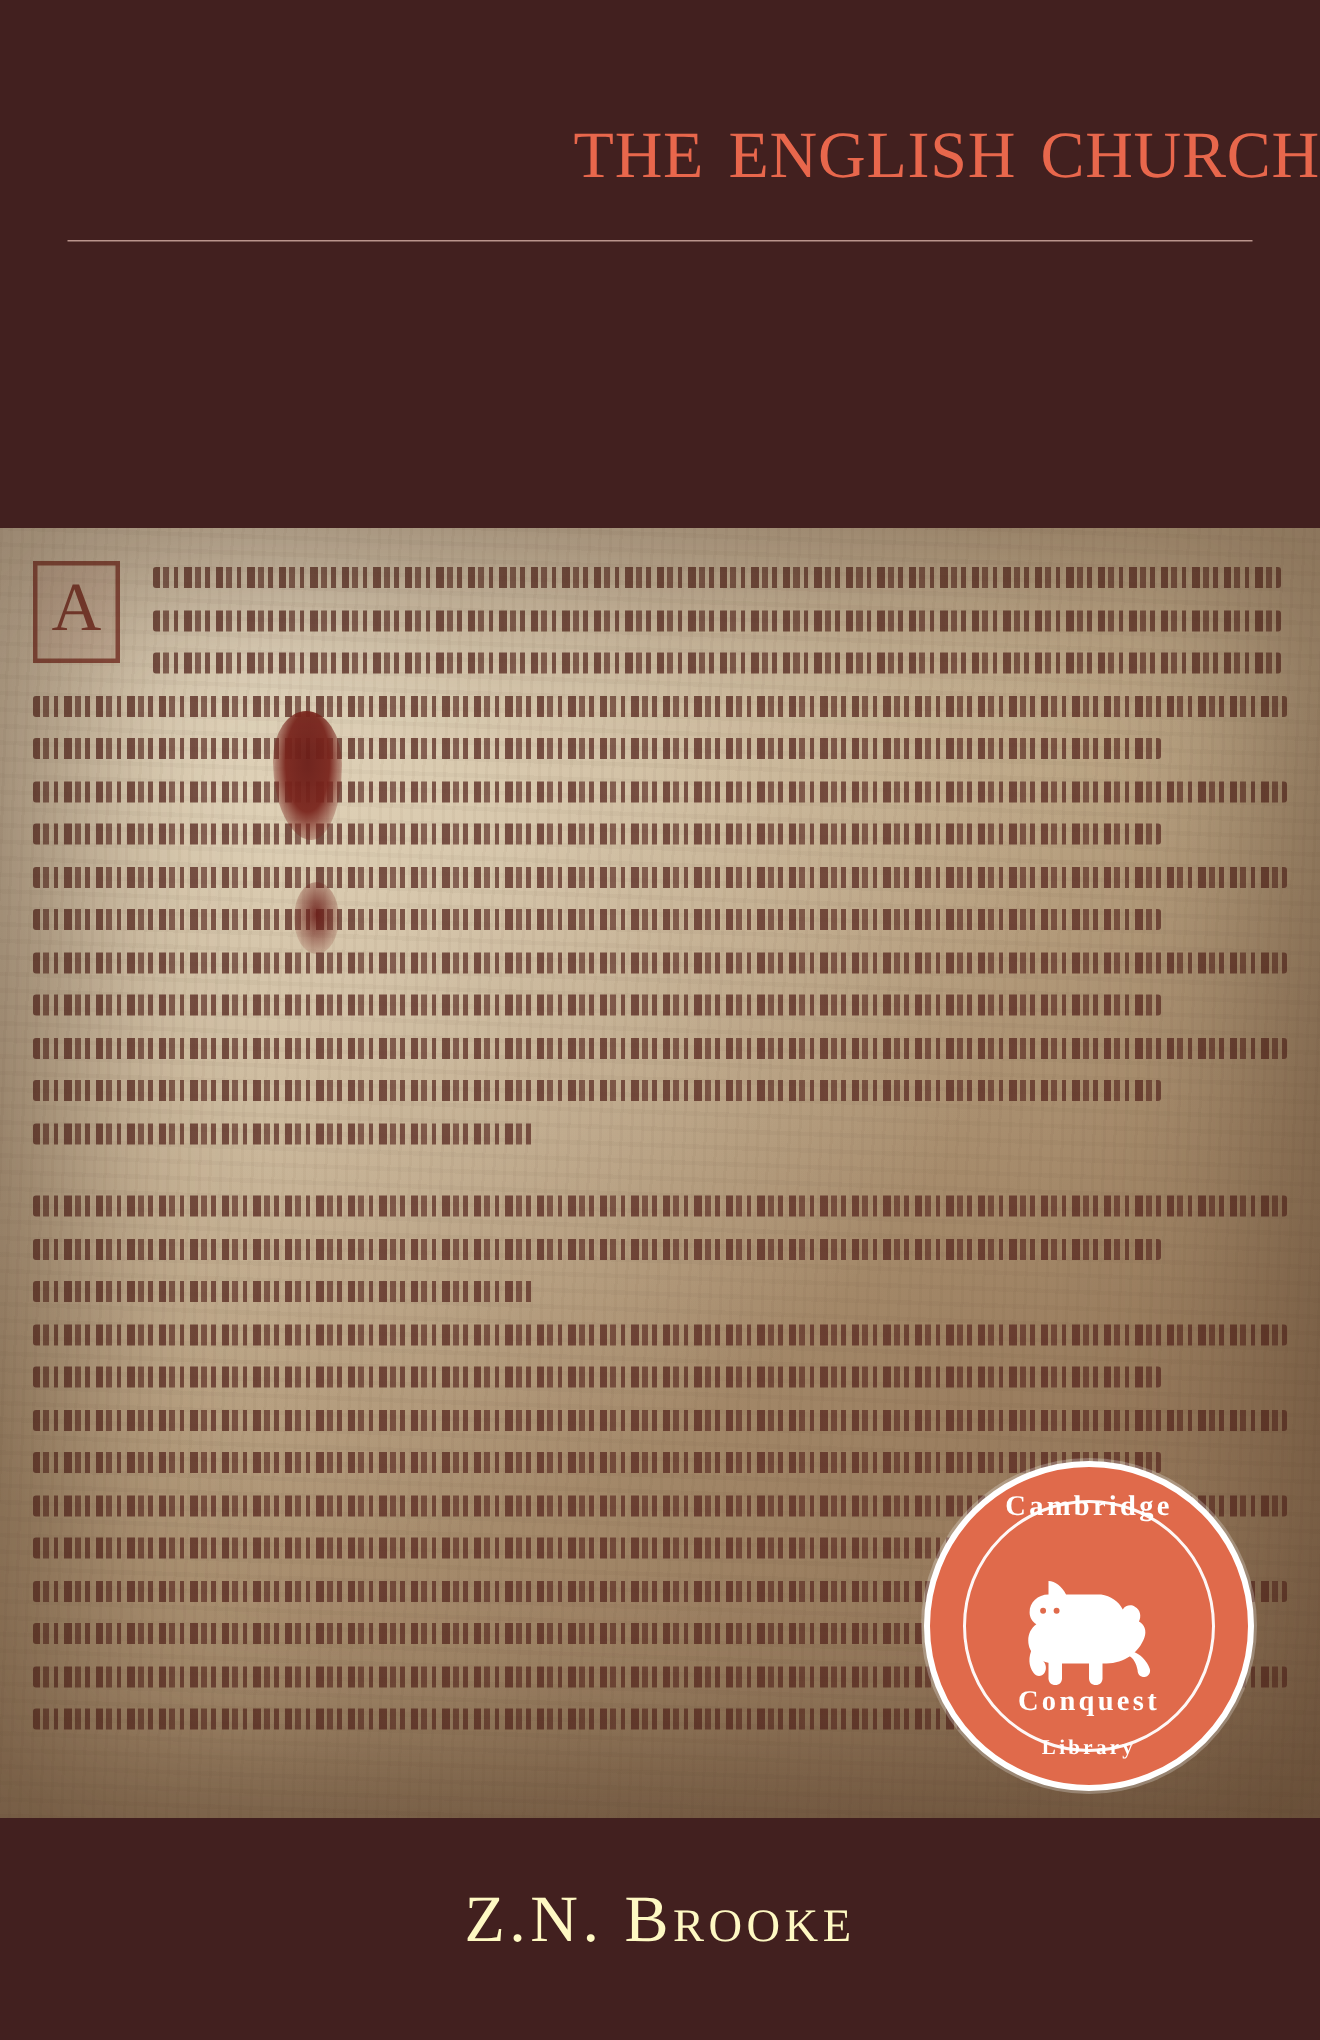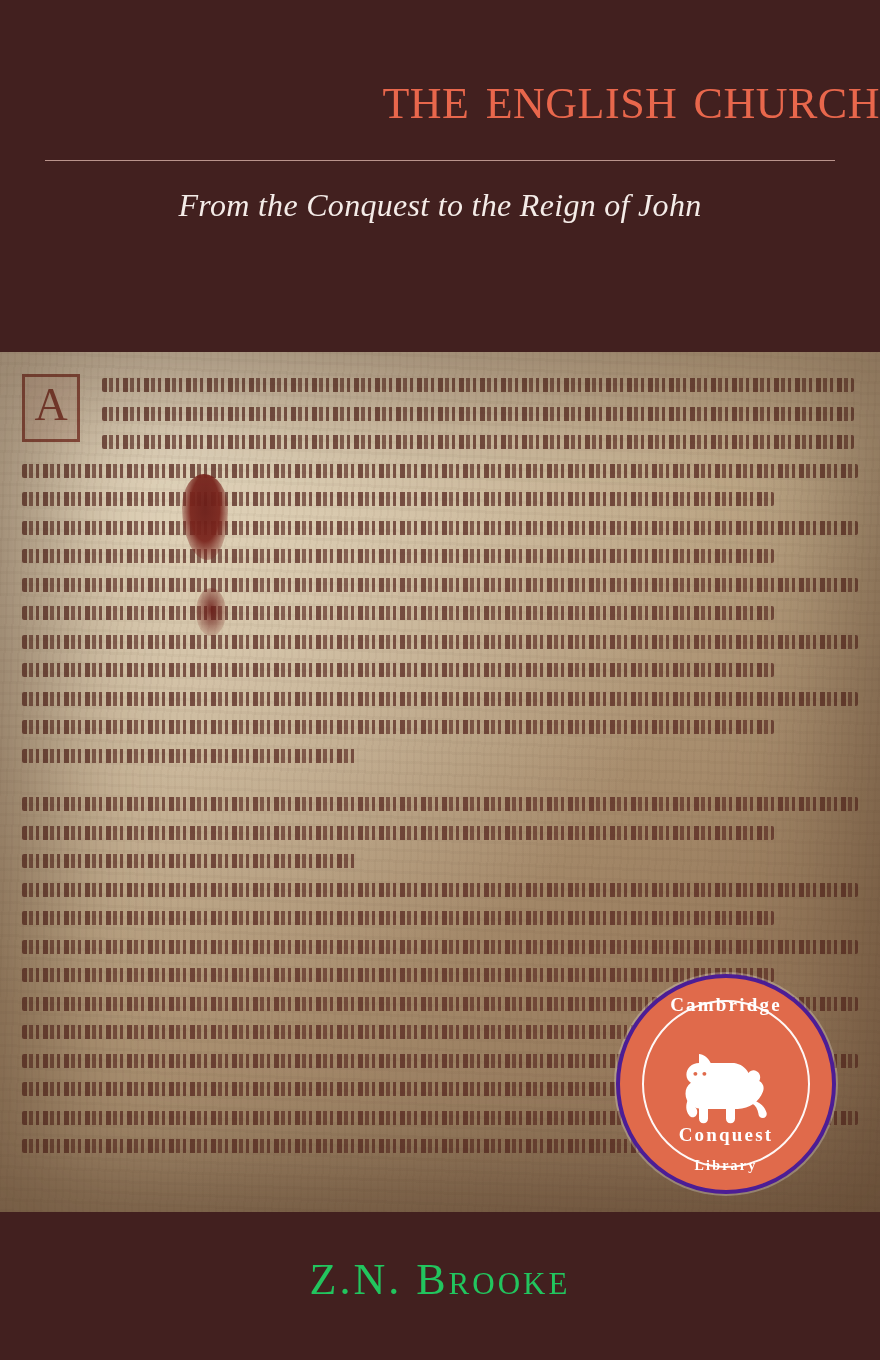--- a/index.html
+++ b/index.html
@@ -172,21 +172,21 @@
 
   
   .roundel {
     position: absolute;
     right: 44px;
     bottom: 18px;
     width: 212px;
     height: 212px;
     border-radius: 50%;
     background: #e06a4b;
-    border: 4px solid #4c1d95;
+    border: 4px solid #ffffff;
     box-shadow: 0 0 0 2px rgba(255,255,255,.25);
     color: #ffffff;
     overflow: hidden;
   }
   .roundel .inner-ring {
     position: absolute;
     left: 22px; top: 22px;
     width: 164px; height: 164px;
     border-radius: 50%;
     border: 2px solid rgba(255,255,255,.95);
@@ -219,38 +219,37 @@
     left: 0;
     top: 1212px;
     width: 880px;
     height: 148px;
     background: #42201f;
     text-align: center;
   }
   .author-name {
     margin: 0;
     padding-top: 42px;
-    color: #22c55e;
+    color: #fef9c3;
     font-family: "Liberation Serif", serif;
     font-size: 44px;
     letter-spacing: 3px;
     font-variant: small-caps;
   }
 </style>
 </head>
 <body>
 
 <div class="cover">
 
   <div class="title-block">
     <h1 class="main-title">
       <span class="ln ln-1">The English Church</span>
     </h1>
     <div class="rule"></div>
-    <p class="subtitle">From the Conquest to the Reign of John</p>
   </div>
 
   <div class="manuscript">
     <div class="parchment"></div>
 
     <div class="ms-text">
       <div class="ms-line short-90" style="margin-left:80px;"></div>
       <div class="ms-line short-90" style="margin-left:80px;"></div>
       <div class="ms-line short-90" style="margin-left:80px;"></div>
       <div class="ms-line"></div>

